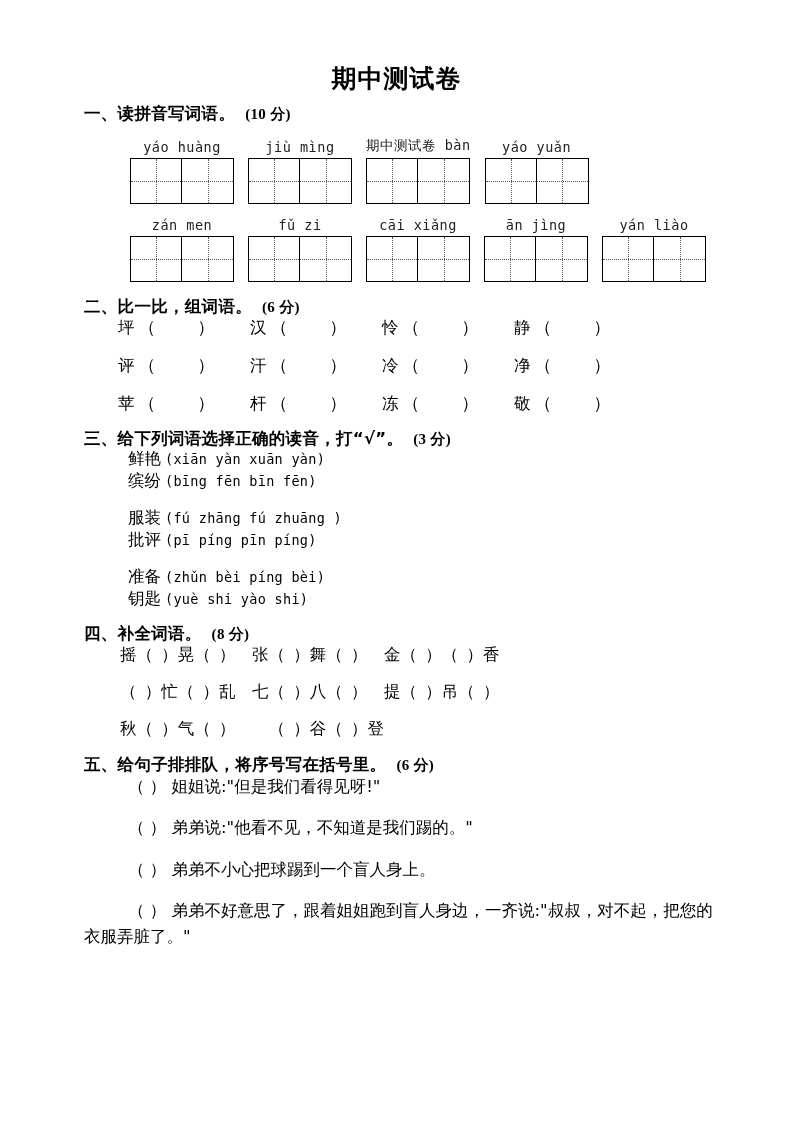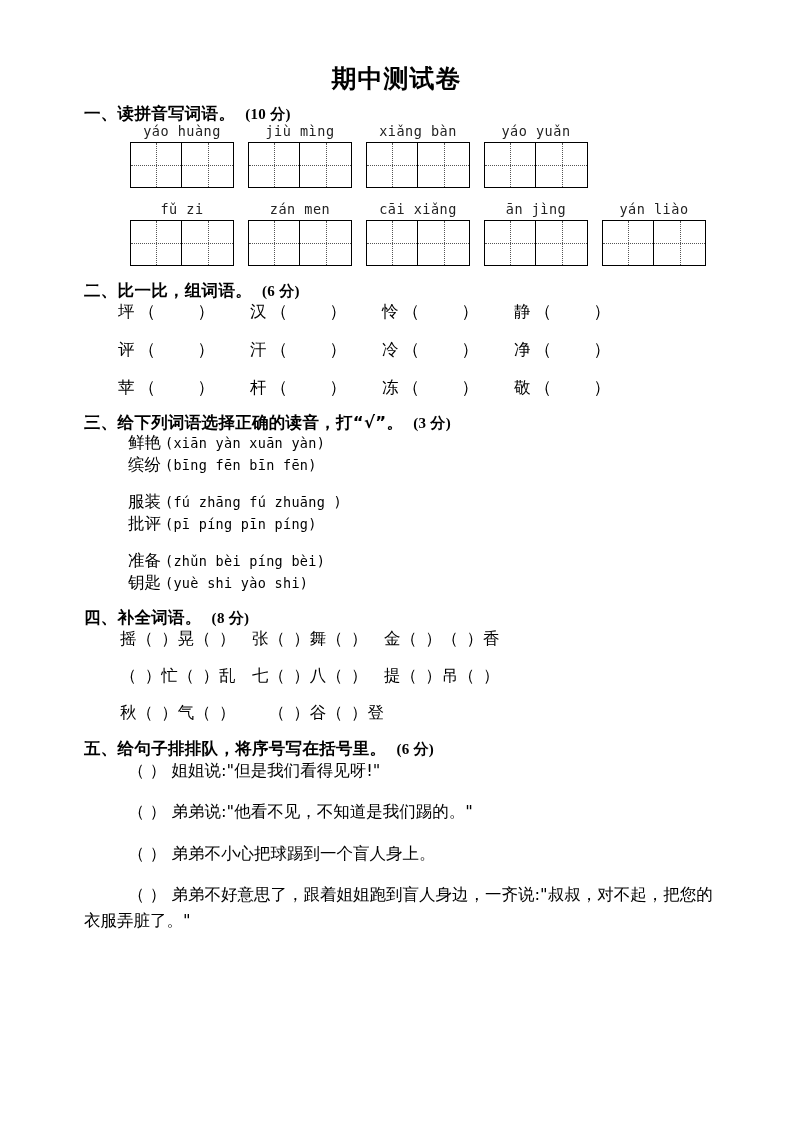--- a/index.html
+++ b/index.html
@@ -47,21 +47,21 @@
   }
   .section-heading .score {
     font-weight: bold;
     font-size: 15px;
     margin-left: 10px;
     font-family: "Liberation Serif", "DejaVu Serif", serif;
   }
 
   
   #sec1 { margin-top: 14px; }
-  .pinyin-rows { padding-left: 130px; }
+  .pinyin-rows { padding-left: 130px; margin-top: 14px; }
   .pinyin-row {
     display: flex;
     align-items: flex-end;
     margin-bottom: 13px;
   }
   .pinyin-group {
     margin-right: 14px;
     display: flex;
     flex-direction: column;
     align-items: center;
@@ -193,45 +193,45 @@
           </div>
         </div>
         <div class="pinyin-group">
           <div class="pinyin-label">jiù mìng</div>
           <div class="tianzi-pair">
             <div class="tianzi-cell"></div>
             <div class="tianzi-cell"></div>
           </div>
         </div>
         <div class="pinyin-group">
-          <div class="pinyin-label">xiǎng bàn</div>
+          <div class="pinyin-label">期中测试卷 bàn</div>
           <div class="tianzi-pair">
             <div class="tianzi-cell"></div>
             <div class="tianzi-cell"></div>
           </div>
         </div>
         <div class="pinyin-group">
           <div class="pinyin-label">yáo yuǎn</div>
           <div class="tianzi-pair">
             <div class="tianzi-cell"></div>
             <div class="tianzi-cell"></div>
           </div>
         </div>
       </div>
 
       <div class="pinyin-row">
         <div class="pinyin-group">
+          <div class="pinyin-label">zán men</div>
+          <div class="tianzi-pair">
+            <div class="tianzi-cell"></div>
+            <div class="tianzi-cell"></div>
+          </div>
+        </div>
+        <div class="pinyin-group">
           <div class="pinyin-label">fǔ  zi</div>
-          <div class="tianzi-pair">
-            <div class="tianzi-cell"></div>
-            <div class="tianzi-cell"></div>
-          </div>
-        </div>
-        <div class="pinyin-group">
-          <div class="pinyin-label">zán men</div>
           <div class="tianzi-pair">
             <div class="tianzi-cell"></div>
             <div class="tianzi-cell"></div>
           </div>
         </div>
         <div class="pinyin-group">
           <div class="pinyin-label">cāi xiǎng</div>
           <div class="tianzi-pair">
             <div class="tianzi-cell"></div>
             <div class="tianzi-cell"></div>

